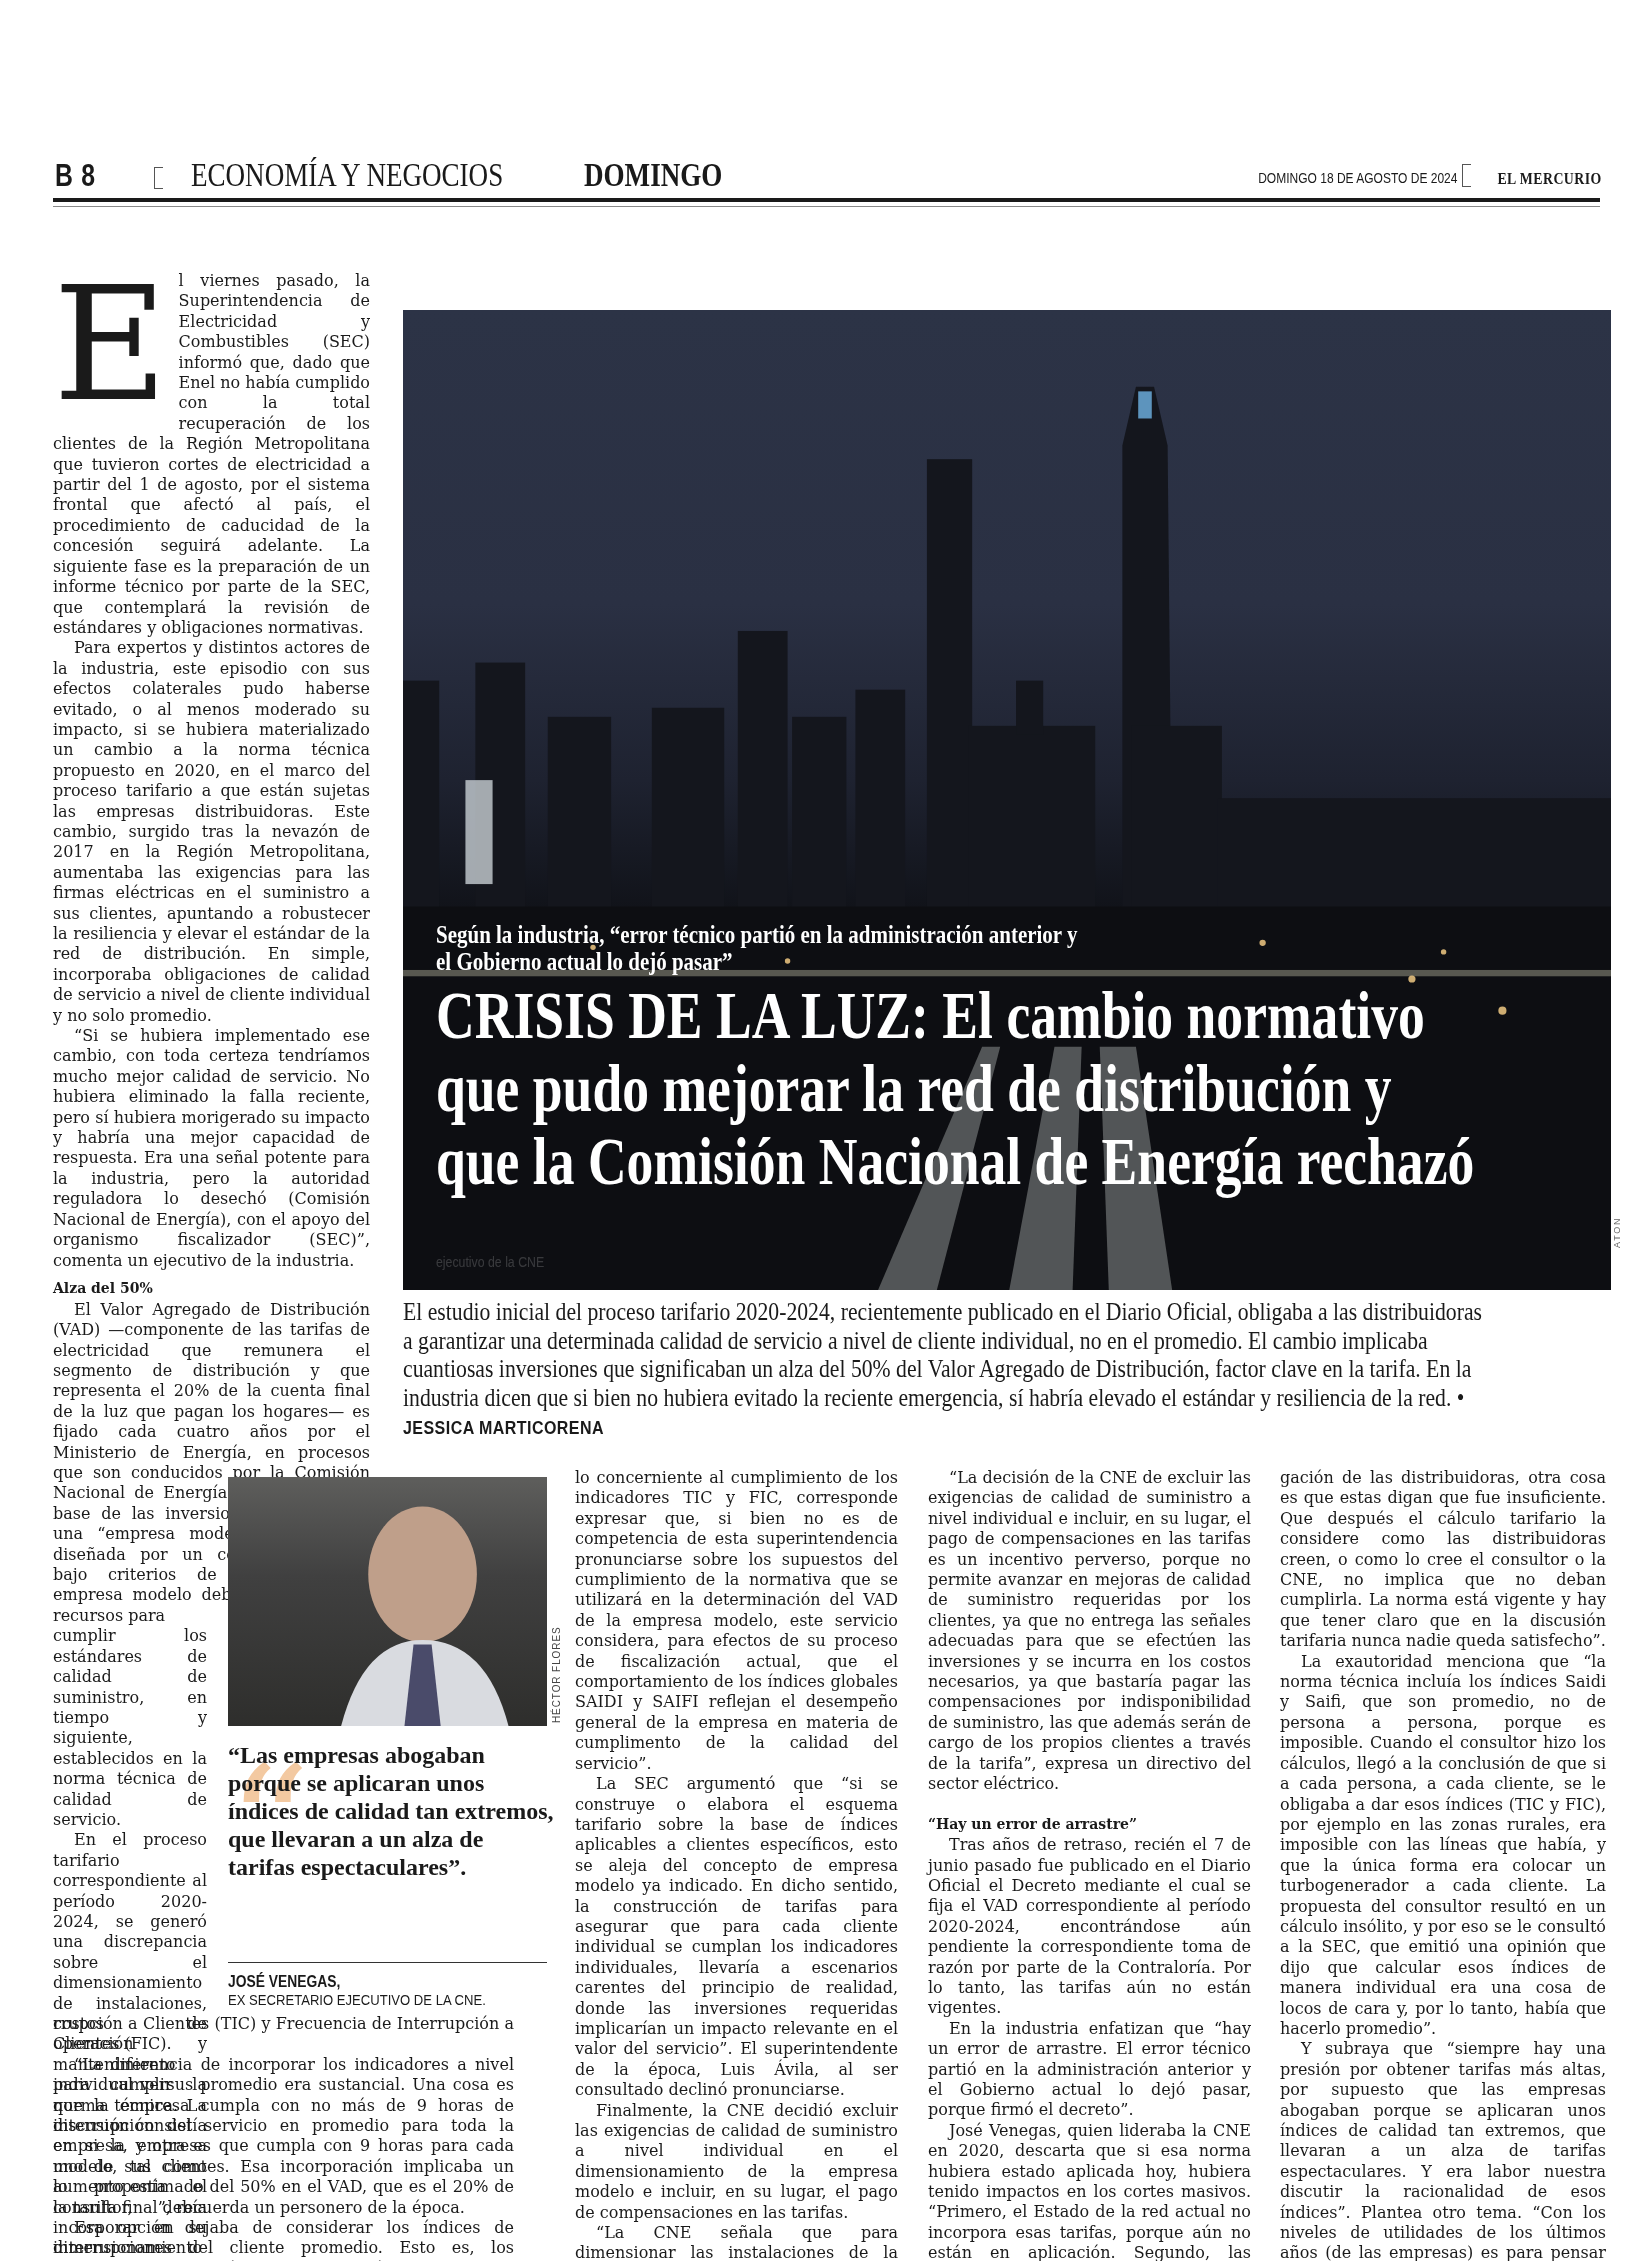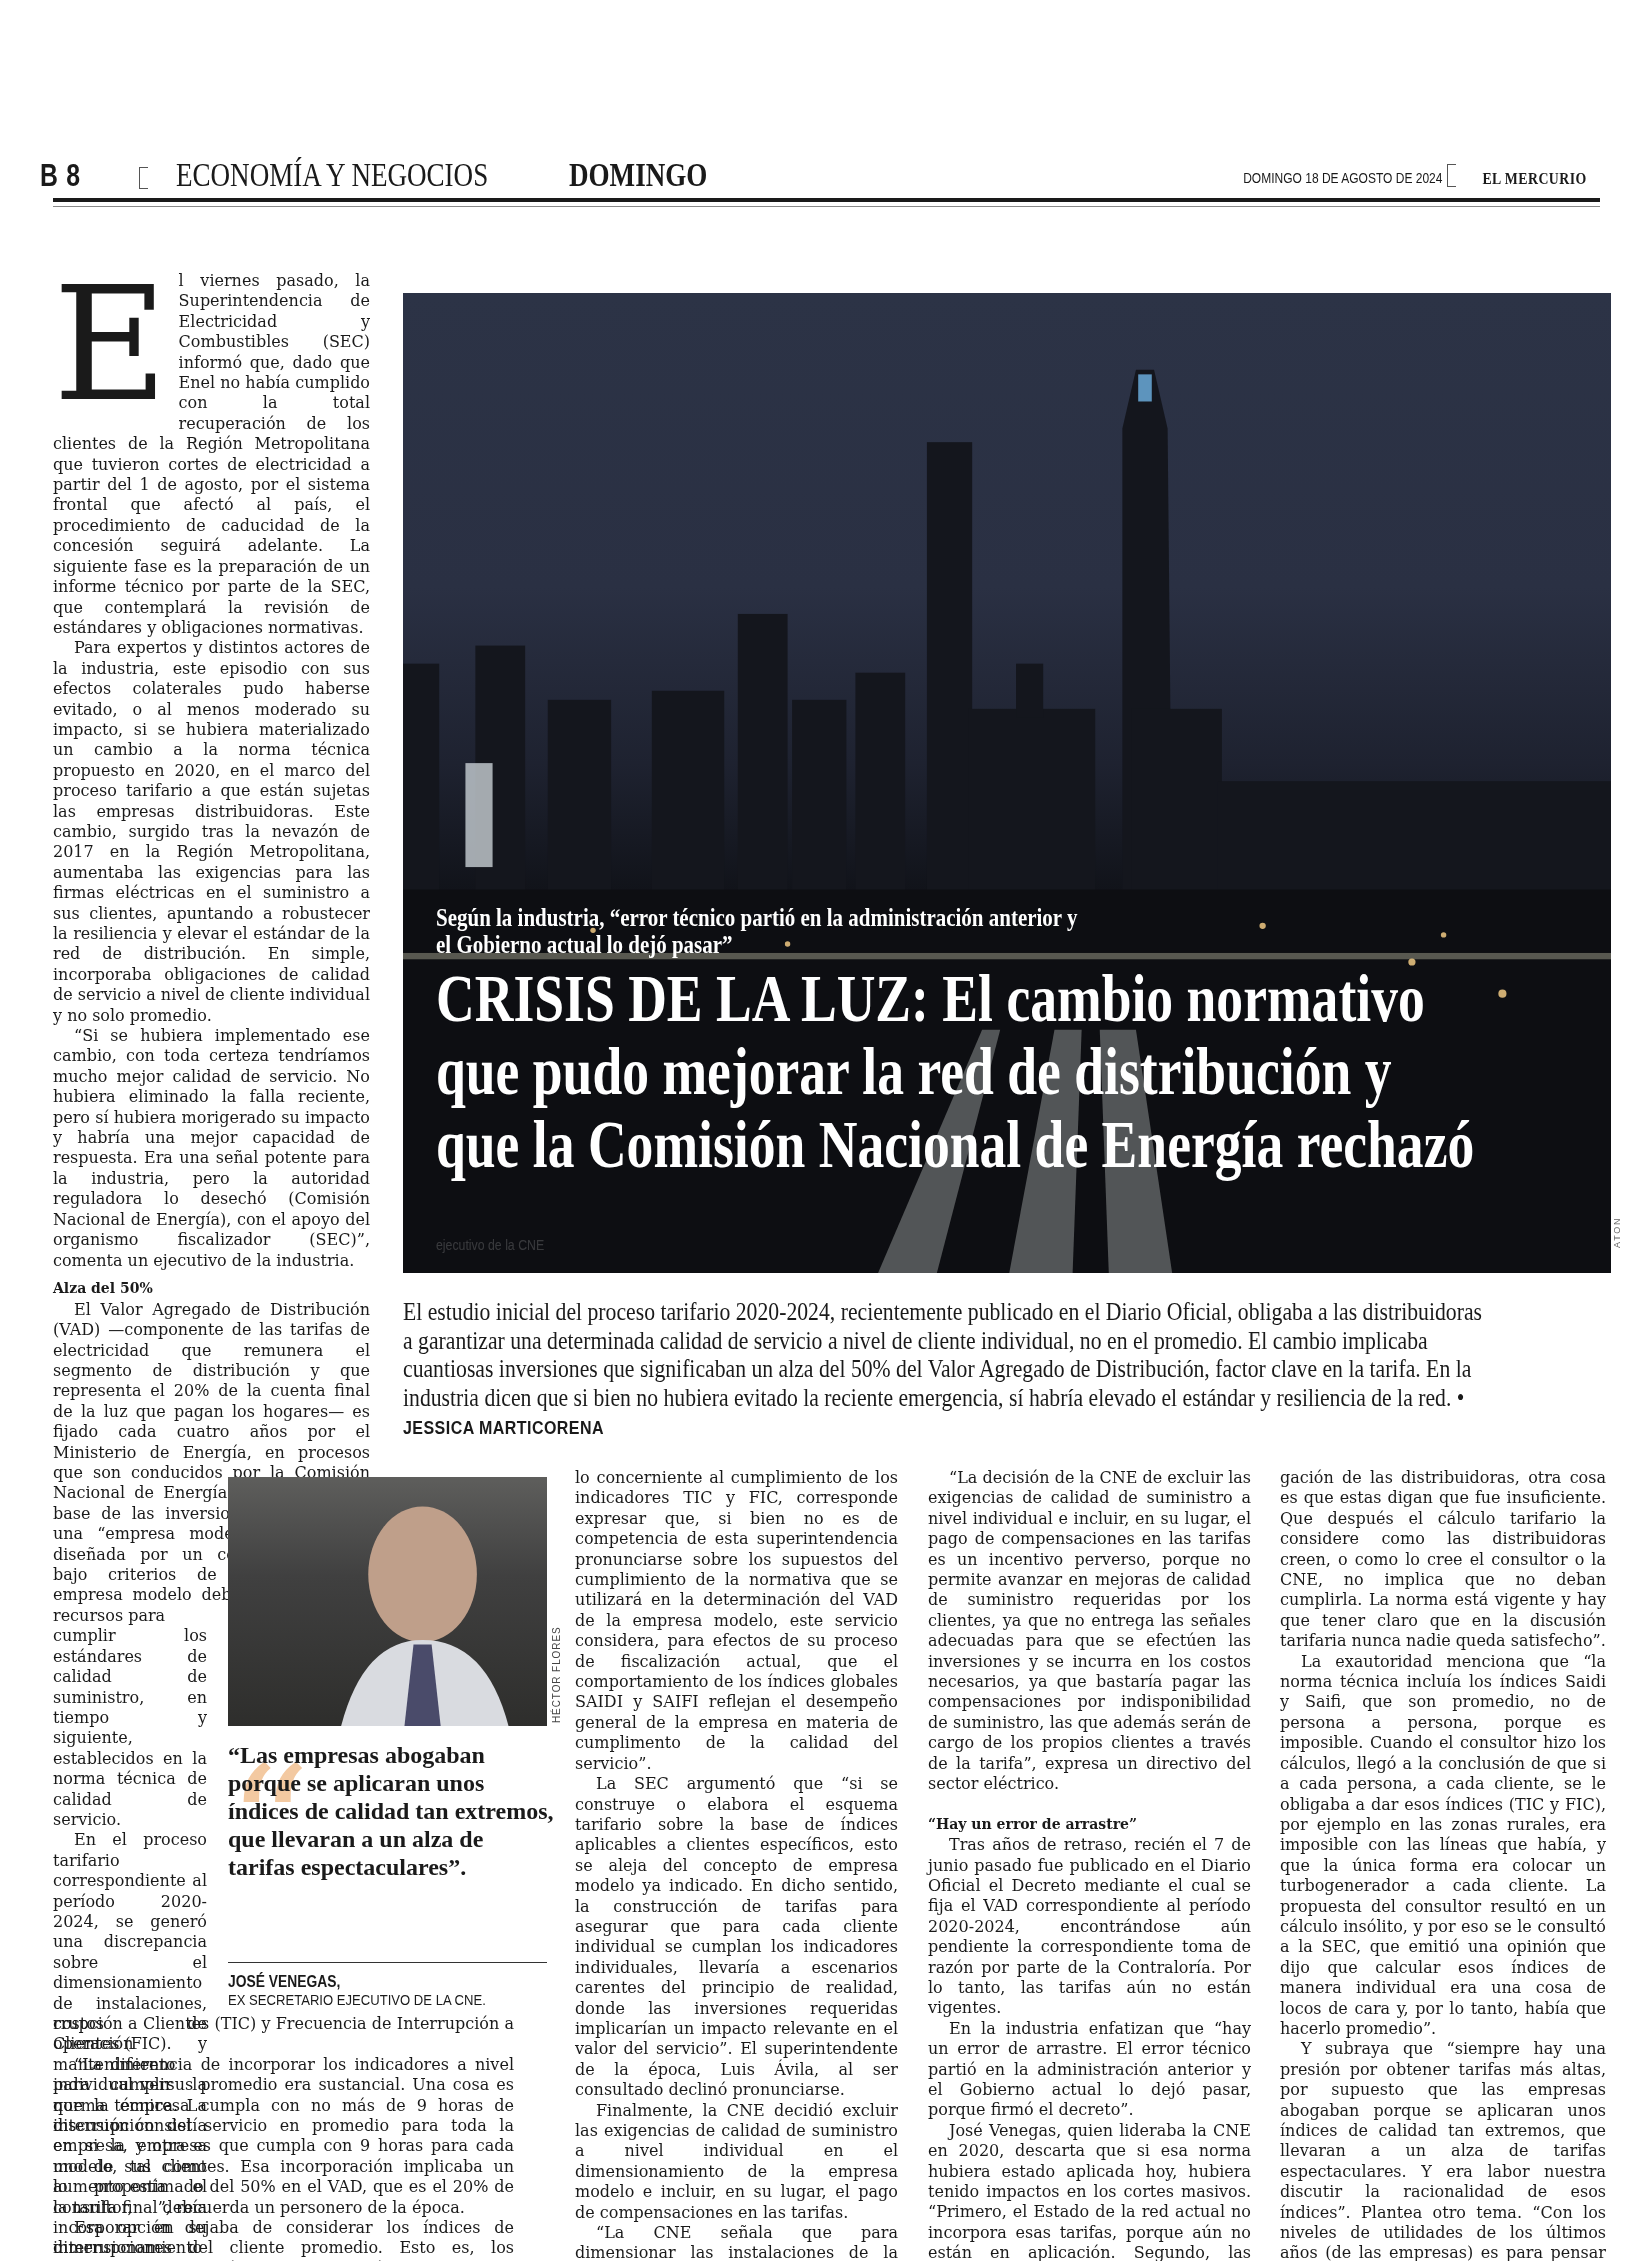--- a/index.html
+++ b/index.html
@@ -1,32 +1,32 @@
 <!DOCTYPE html>
 <html style="font-size:7.2px"><head>
 <meta charset="utf-8">
 <style>
   * { box-sizing: border-box; margin: 0; padding: 0; }
   html, body { width: 1651px; height: 3100px; background: #fff; overflow: hidden; }
   body { position: relative; font-family: "DejaVu Serif", serif; color: #1a1a1a; }
 
   
-  .masthead { position: absolute; left: 40px; top: 154px; width: 1547px; height: 41px; }
+  .masthead { position: absolute; left: 55px; top: 154px; width: 1547px; height: 41px; }
   .page-num { position: absolute; left: 0; top: 3.6px; font-family: "Liberation Sans", sans-serif; font-weight: 700; font-size: 31px; letter-spacing: 0.9px; transform: scaleX(0.8); transform-origin: left; }
   .sect-mark { position: absolute; left: 99px; top: 12.7px; width: 9px; height: 22.6px; border: 1.4px solid #555; border-right: none; }
   .section-name { position: absolute; left: 136px; top: 2.7px; font-family: "Liberation Serif", serif; font-size: 33px; transform: scaleX(0.82); transform-origin: left; white-space: nowrap; }
   .section-day { position: absolute; left: 529px; top: 2.7px; font-family: "Liberation Serif", serif; font-weight: 700; font-size: 33px; transform: scaleX(0.82); transform-origin: left; }
   .issue-date { position: absolute; right: 145px; top: 14.5px; font-family: "Liberation Sans", sans-serif; font-size: 15.4px; transform: scaleX(0.78); transform-origin: right; white-space: nowrap; }
   .date-mark { position: absolute; right: 131px; top: 10px; width: 9px; height: 22.6px; border: 1.4px solid #555; border-right: none; }
   .paper-name { position: absolute; right: 0; top: 14.5px; font-family: "Liberation Serif", serif; font-weight: 700; font-size: 16.3px; letter-spacing: 0.5px; transform: scaleX(0.85); transform-origin: right; }
   .rule-thick { position: absolute; left: 53px; top: 198px; width: 1547px; height: 4.1px; background: #1a1a1a; }
   .rule-thin  { position: absolute; left: 53px; top: 206px; width: 1547px; height: 1.4px; background: #888; }
 
   
-  .hero { position: absolute; left: 403px; top: 293px; width: 1208px; height: 980px; overflow: hidden;
+  .hero { position: absolute; left: 403px; top: 310px; width: 1208px; height: 980px; overflow: hidden;
           background: linear-gradient(180deg, #2c3346 0%, #2a3043 30%, #1e2230 48%, #101218 62%, #0b0c10 100%); }
   .hero svg.city { position: absolute; left: 0; top: 0; width: 100%; height: 100%; }
   .hero-kicker { position: absolute; left: 33px; top: 611px; width: 769px; color: #fff; font-family: "Liberation Serif", serif; font-weight: 700; font-size: 24.4px; line-height: 27px; transform: scaleX(0.86); transform-origin: left; }
   .hero-title { position: absolute; left: 33px; top: 669px; width: 1312px; color: #fff; font-family: "Liberation Serif", serif; font-size: 67px; line-height: 73px; transform: scaleX(0.8); transform-origin: left; }
   .hero-ghost { position: absolute; left: 33px; top: 943px; color: rgba(255,255,255,0.18); font-family: "Liberation Sans", sans-serif; font-size: 15.4px; transform: scaleX(0.8); transform-origin: left; }
   .hero-credit { position: absolute; left: 1612px; top: 1248px; font-family: "Liberation Sans", sans-serif; font-size: 9px; color: #666; transform: rotate(-90deg); transform-origin: left top; letter-spacing: 1.8px; }
 
   
   .deck { position: absolute; left: 403px; top: 1298px; width: 1217px; font-family: "Liberation Serif", serif; font-size: 24.4px; line-height: 28.5px; transform: scaleX(0.89); transform-origin: left; }
   .deck .byline { font-family: "Liberation Sans", sans-serif; font-weight: 700; font-size: 18px; letter-spacing: 0.5px; }

